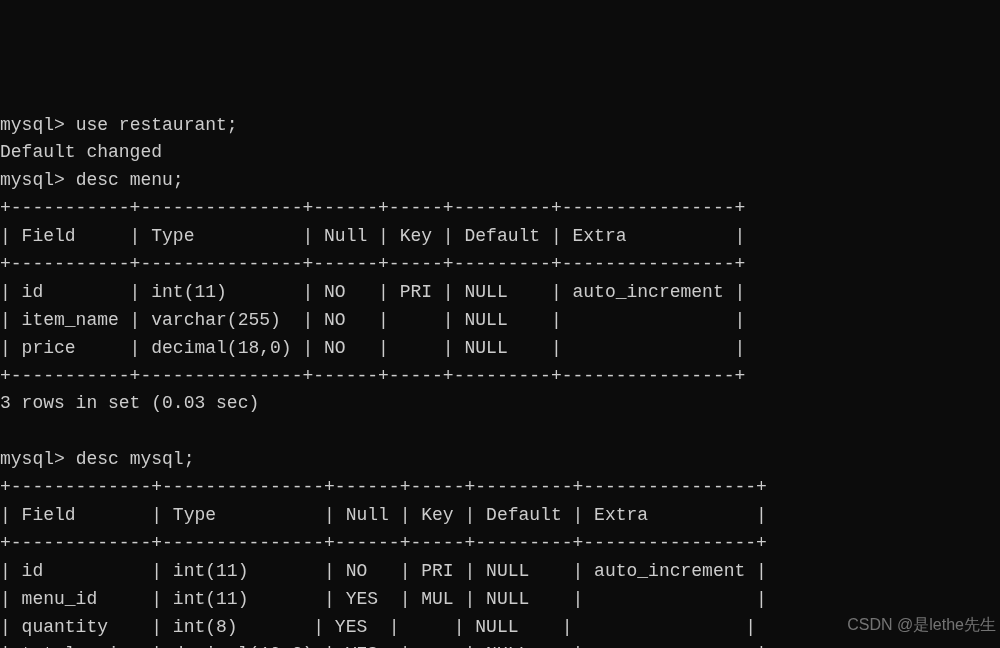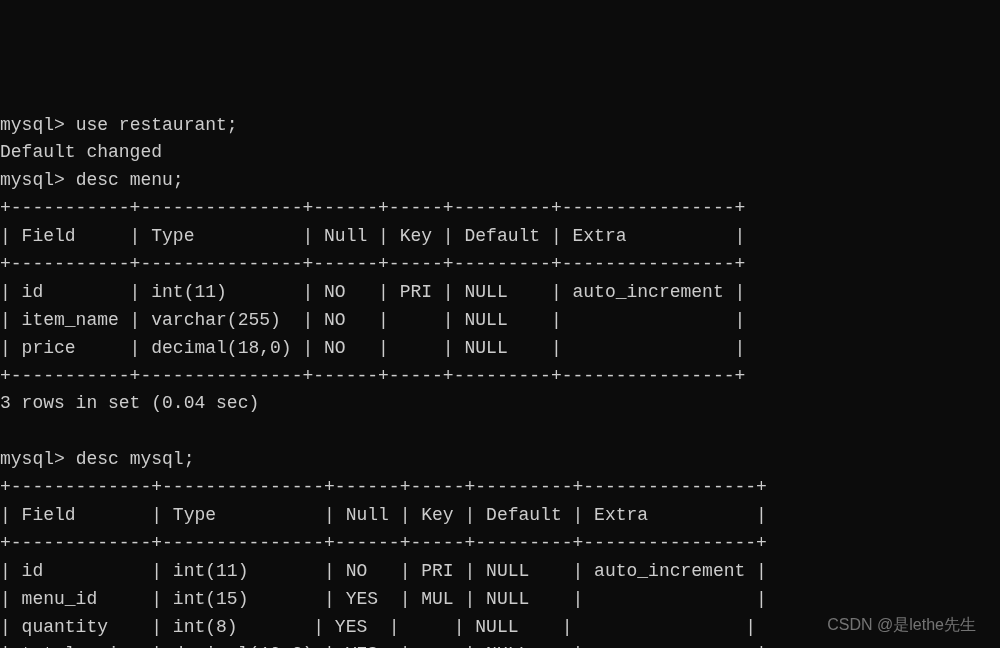--- a/index.html
+++ b/index.html
@@ -17,21 +17,21 @@
       height: 648px;
       overflow: hidden;
       white-space: pre;
       position: relative;
     }
     .terminal {
       padding: 0;
     }
     .watermark {
       position: absolute;
-      right: 24px;
+      right: 4px;
       bottom: 10px;
       color: rgba(200,200,200,0.55);
       font-size: 16px;
       font-family: sans-serif;
     }
   </style>
 </head>
 <body>
 
 
@@ -39,28 +39,28 @@
 <div class="terminal"><span>mysql&gt;</span> <span>use restaurant;</span>
 <span>Default changed</span>
 <span>mysql&gt;</span> <span>desc menu;</span>
 <span>+-----------+---------------+------+-----+---------+----------------+</span>
 <span>| Field     | Type          | Null | Key | Default | Extra          |</span>
 <span>+-----------+---------------+------+-----+---------+----------------+</span>
 <span>| id        | int(11)       | NO   | PRI | NULL    | auto_increment |</span>
 <span>| item_name | varchar(255)  | NO   |     | NULL    |                |</span>
 <span>| price     | decimal(18,0) | NO   |     | NULL    |                |</span>
 <span>+-----------+---------------+------+-----+---------+----------------+</span>
-<span>3 rows in set (0.04 sec)</span>
+<span>3 rows in set (0.03 sec)</span>
 
 <span>mysql&gt;</span> <span>desc mysql;</span>
 <span>+-------------+---------------+------+-----+---------+----------------+</span>
 <span>| Field       | Type          | Null | Key | Default | Extra          |</span>
 <span>+-------------+---------------+------+-----+---------+----------------+</span>
 <span>| id          | int(11)       | NO   | PRI | NULL    | auto_increment |</span>
-<span>| menu_id     | int(15)       | YES  | MUL | NULL    |                |</span>
+<span>| menu_id     | int(11)       | YES  | MUL | NULL    |                |</span>
 <span>| quantity    | int(8)       | YES  |     | NULL    |                |</span>
 <span>| total_price | decimal(10,2) | YES  |     | NULL    |                |</span>
 
 
 </div>
 
 <div class="watermark">CSDN @是lethe先生</div>
 
 
 

